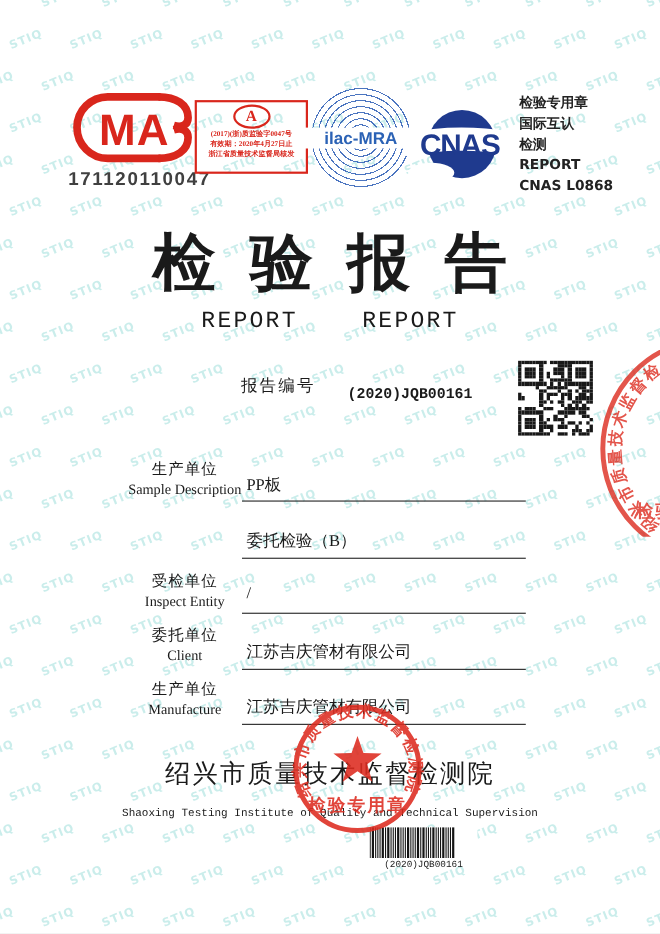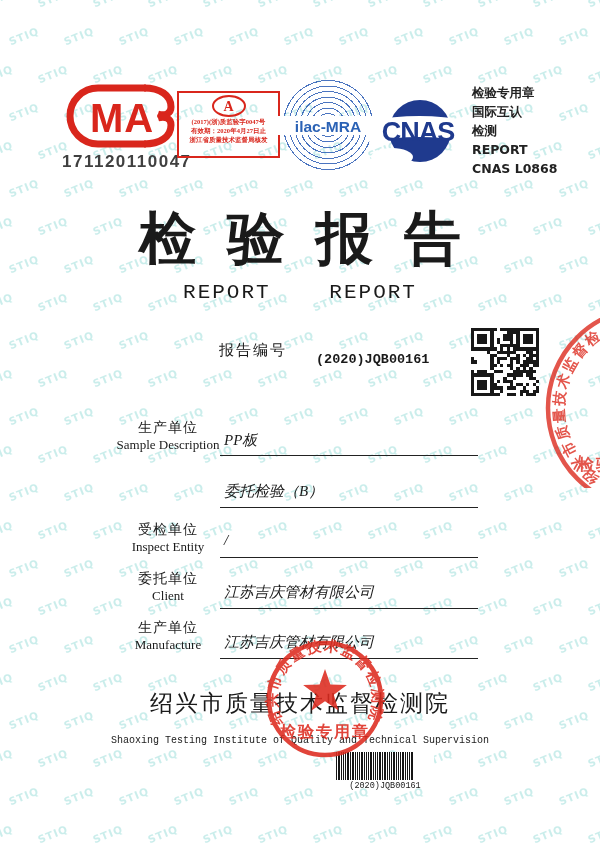--- a/index.html
+++ b/index.html
@@ -40,21 +40,21 @@
   .rn-value{position:absolute;left:316px;top:352px;font:bold 13.5px "Liberation Mono",monospace;}
   .qr{position:absolute;left:471px;top:328px;width:68px;height:68px;background:#fff;
       display:grid;grid-template-columns:repeat(21,1fr);grid-template-rows:repeat(21,1fr);}
   .qr i{display:block;}
   .qr i.on{background:#181818;}
 
   
   .f-label{position:absolute;left:112px;width:112px;text-align:center;line-height:1.25;}
   .f-zh{font-size:14px;letter-spacing:1px;}
   .f-en{font-size:13px;}
-  .f-value{position:absolute;left:224px;font-size:15px;font-style:italic;}
+  .f-value{position:absolute;left:224px;font-size:15px;}
   .f-line{position:absolute;left:220px;width:258px;border-bottom:1.5px solid #222;height:0;}
 
   
   .inst-zh{position:absolute;left:0;right:0;top:688px;text-align:center;font-size:23px;letter-spacing:2px;}
   .inst-en{position:absolute;left:0;right:0;top:735px;text-align:center;font:10px "Liberation Mono",monospace;}
   .barcode{position:absolute;left:336px;top:752px;width:98px;height:28px;background:#fff;
            font-size:0;white-space:nowrap;overflow:hidden;}
   .barcode i{display:inline-block;height:100%;background:#151515;}
   .bc-text{position:absolute;left:330px;top:781px;width:110px;text-align:center;
            font:8.5px "Liberation Mono",monospace;letter-spacing:0;}

